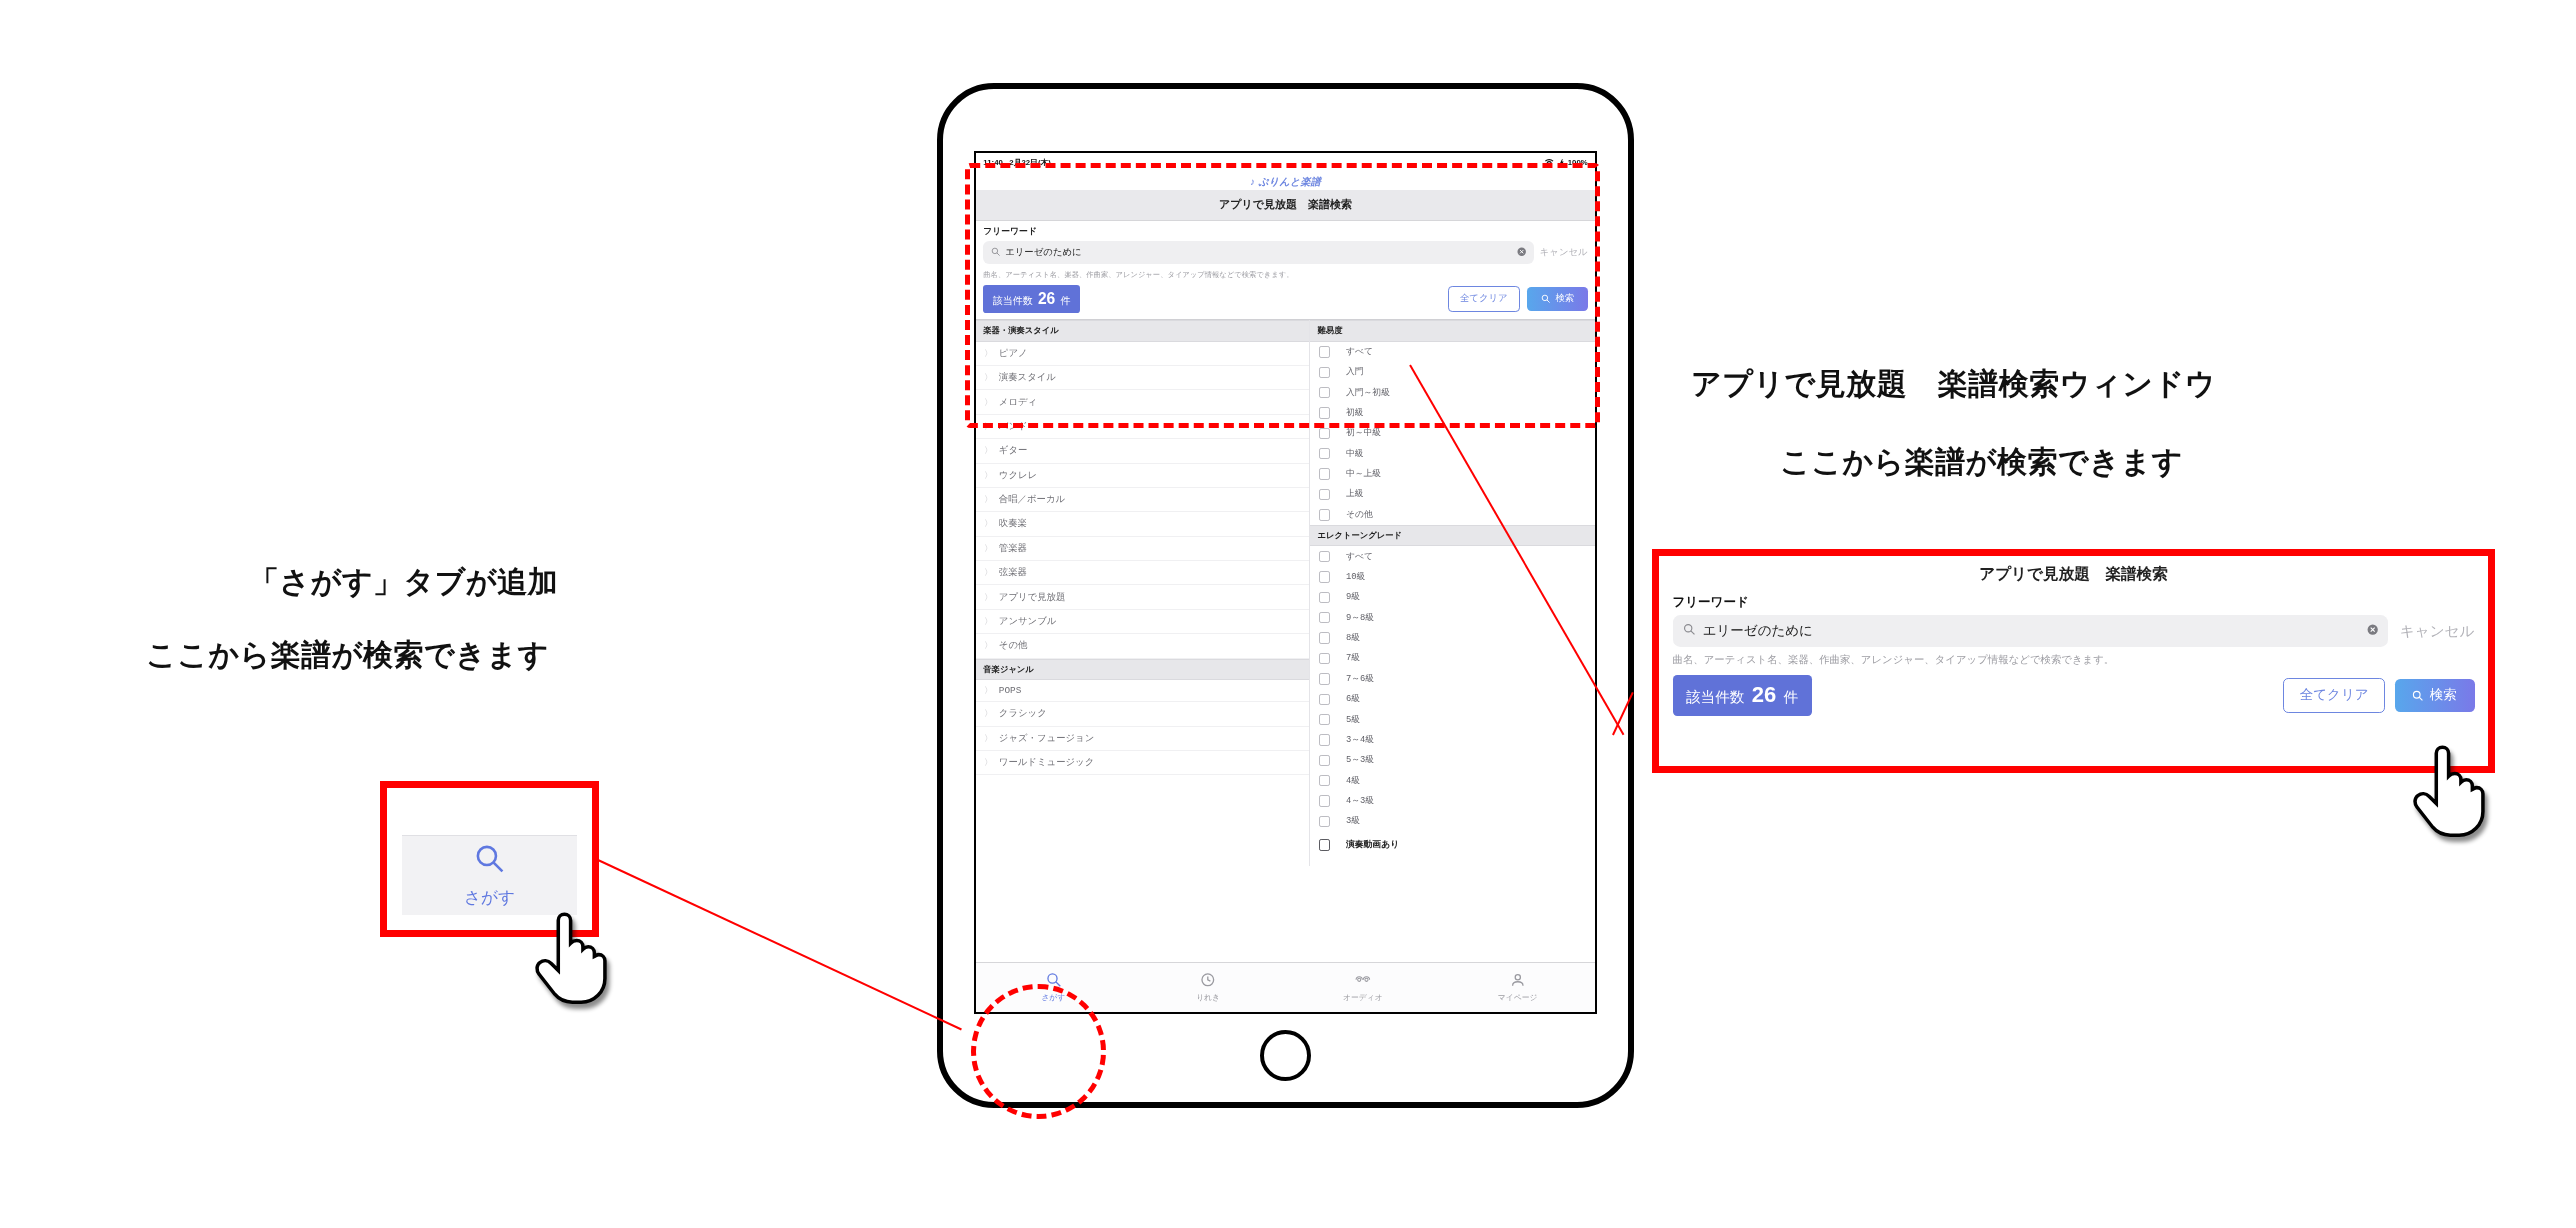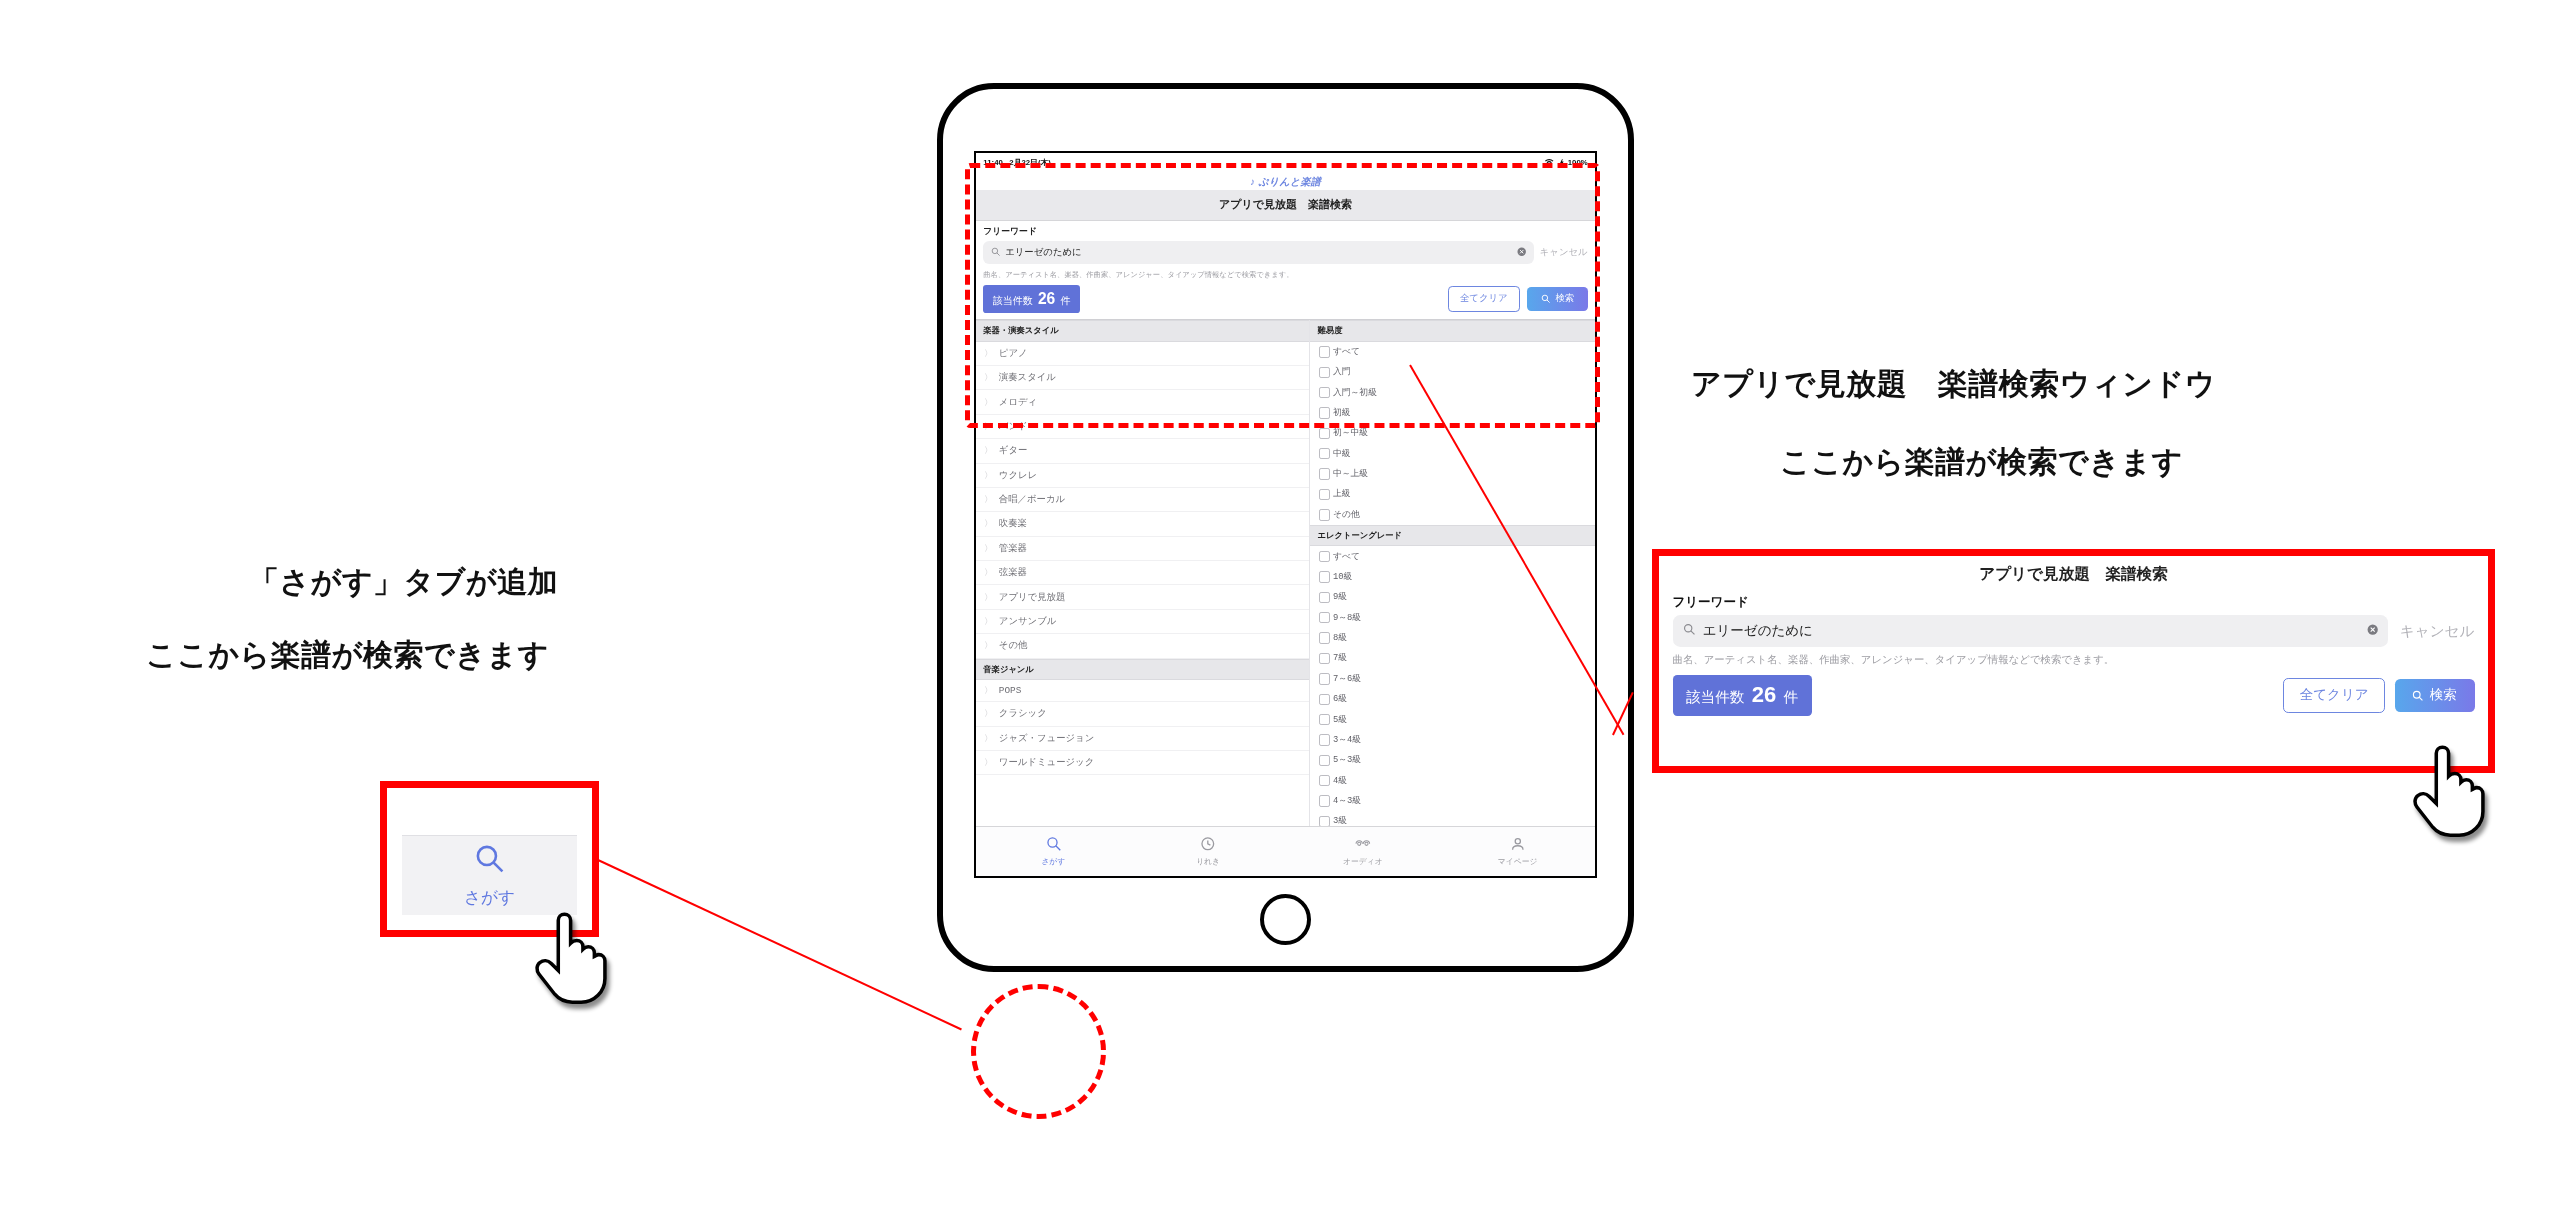--- a/index.html
+++ b/index.html
@@ -3,21 +3,21 @@
 <meta charset="utf-8">
 <style>
   * { box-sizing: border-box; margin: 0; padding: 0; }
   html, body { width: 2576px; height: 1228px; font-family: "Hiragino Sans", "Yu Gothic", sans-serif; background: #fff; }
   .canvas { position: relative; width: 2576px; height: 1228px; }
 
   
   .device {
     position: absolute;
     left: 937px; top: 83px;
-    width: 697px; height: 889px;
+    width: 697px; height: 1025px;
     border: 6.2px solid #000;
     border-radius: 57px;
     background: #fff;
   }
   .home-button {
     position: absolute;
     left: 50%; bottom: 21px;
     width: 51px; height: 51px;
     margin-left: -25.5px;
     border: 4.2px solid #000;
@@ -95,21 +95,21 @@
     background: #e7e7ea; padding: 4.2px 7.3px; font-size: 8.3px; font-weight: 700;
     color:#222; border-top: 0.5px solid #dadade; border-bottom: 0.5px solid #dadade;
   }
   .li-row {
     display: flex; align-items: center; gap: 6.2px;
     padding: 5.2px 8.3px; font-size: 9.4px; color: #6f6f75;
     border-bottom: 0.5px solid #f0f0f2;
   }
   .li-row .chev { color: #b6b6bc; font-size: 8.3px; }
   .chk-row {
-    display: flex; align-items: center; gap: 3px;
+    display: flex; align-items: center; gap: 16px;
     padding: 4.2px 8.3px; font-size: 8.8px; color:#5f5f66;
   }
   .chk { width: 11.4px; height: 11.4px; border: 1px solid #bcbcc2; border-radius: 2.1px; background:#fff; flex-shrink:0; }
   .chk.dark { border-color:#5a5a60; }
   .video-row { font-weight:700; color:#222; padding-top:7.3px; }
 
   
   .tabbar {
     position: absolute; left:0; right:0; bottom:0;
     height: 50px; border-top: 0.5px solid #d6d6d9;

